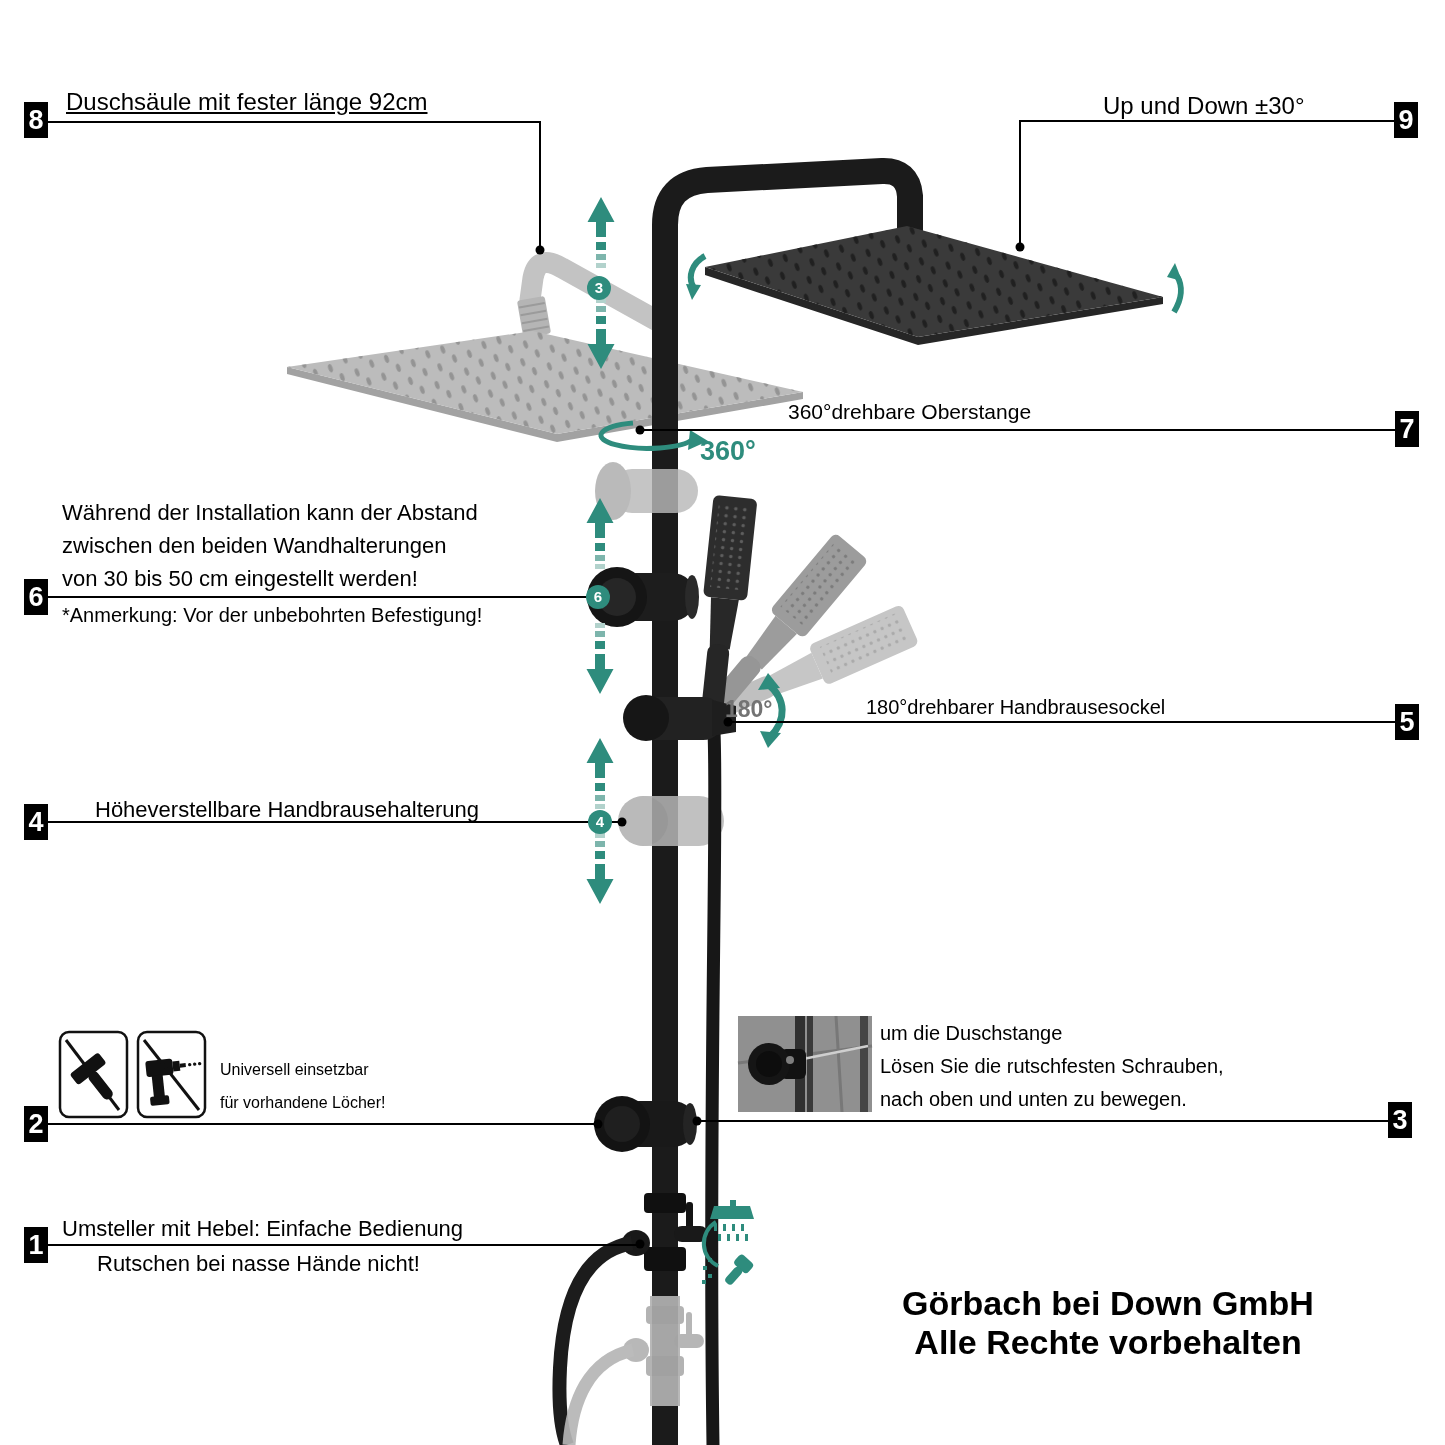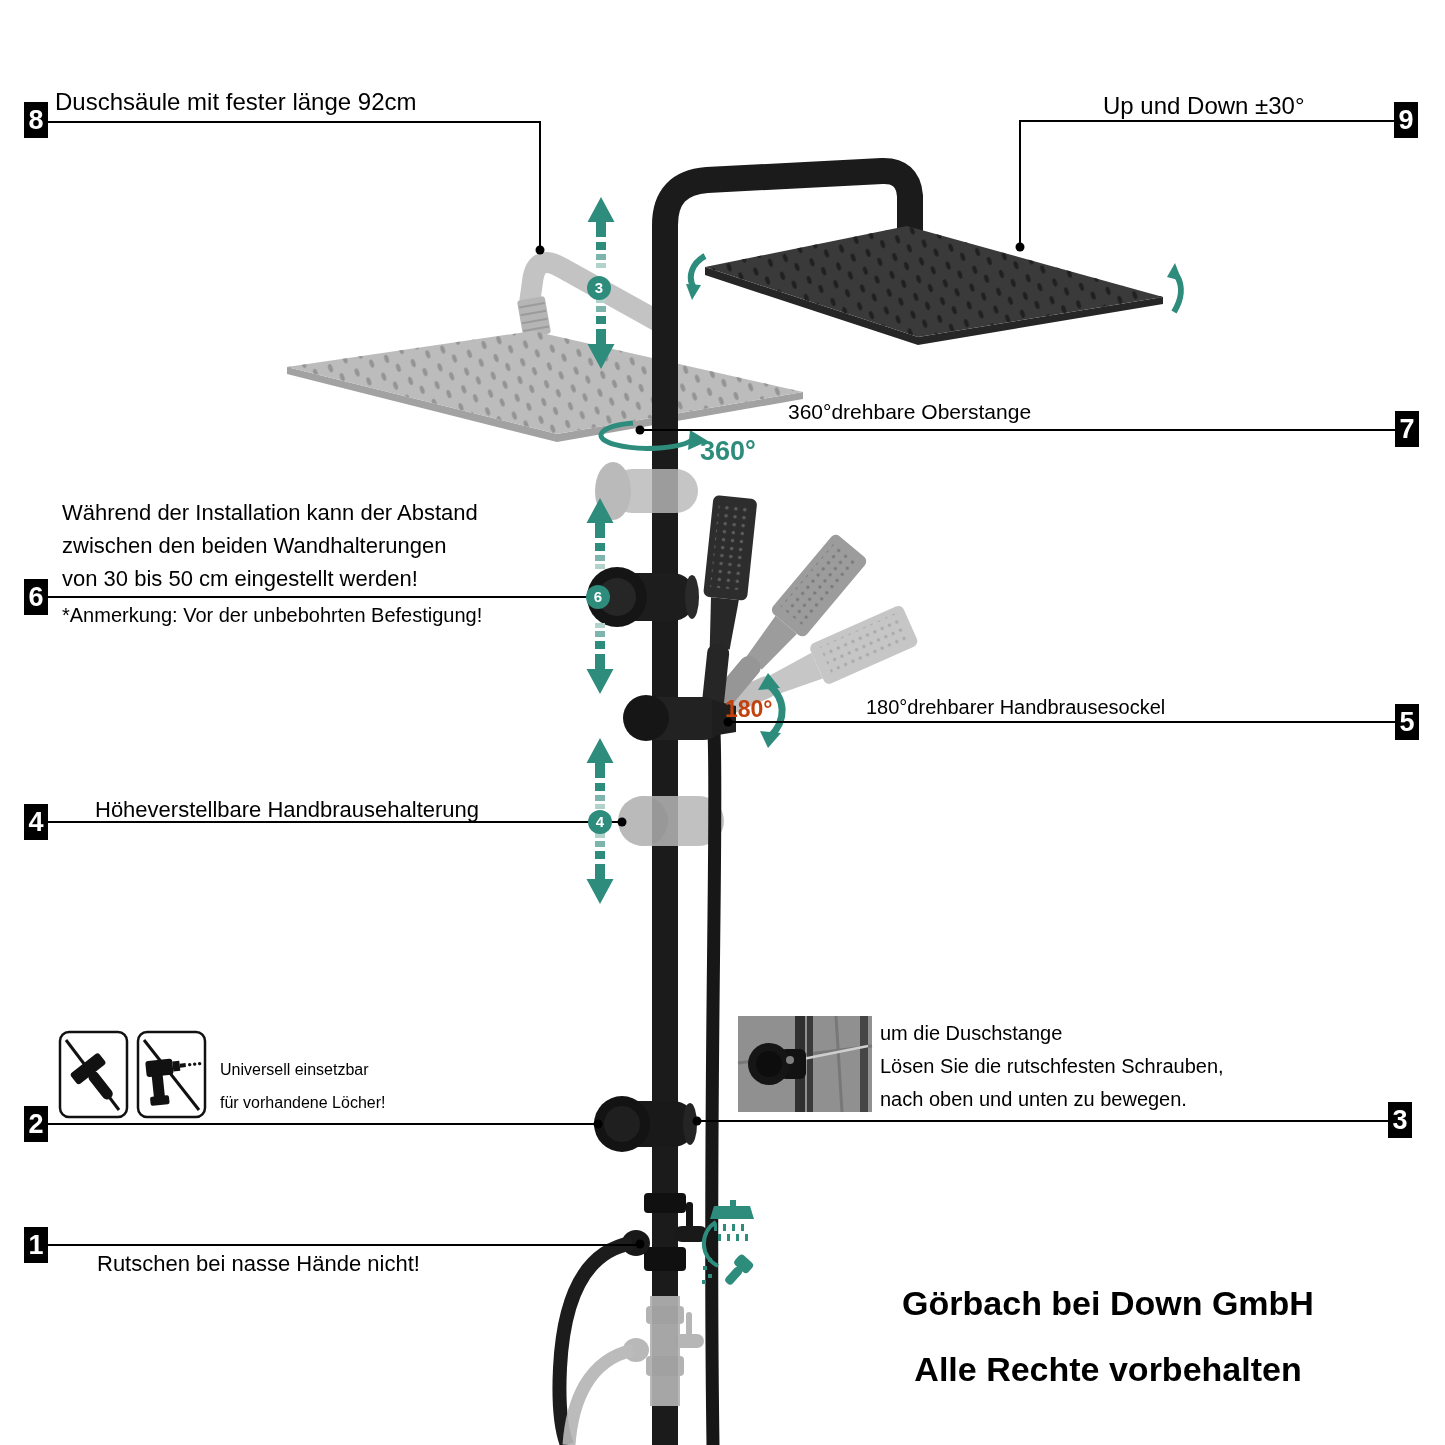--- a/index.html
+++ b/index.html
@@ -17,21 +17,21 @@
   }
   .badge{
     position:absolute;width:24px;height:24px;border-radius:50%;
     color:#fff;font-size:15px;font-weight:bold;text-align:center;line-height:24px;
   }
   .teal-lbl{position:absolute;font-weight:bold;white-space:nowrap;}
   .footer{
     position:absolute;left:868px;top:1284px;width:480px;text-align:center;
     font-weight:bold;font-size:34px;
   }
-  .footer .f2{margin-top:27px;}
+  .footer .f2{}
 </style>
 </head>
 <body>
 
 <div class="stage">
 
 <svg class="art" width="1445" height="1445" viewBox="0 0 1445 1445">
   <defs>
     <pattern id="hdD" width="27" height="18" patternUnits="userSpaceOnUse" patternTransform="rotate(9)">
       <ellipse cx="6" cy="6" rx="2.2" ry="4.2" fill="#202020" transform="rotate(-28 6 6)"></ellipse>
@@ -277,48 +277,49 @@
 <div class="nbox" style="left:1395px;top:704px;">5</div>
 <div class="nbox" style="left:24px;top:804px;">4</div>
 <div class="nbox" style="left:24px;top:1106px;">2</div>
 <div class="nbox" style="left:1388px;top:1102px;">3</div>
 <div class="nbox" style="left:24px;top:1227px;">1</div>
 
 <div class="badge" style="left:587px;top:276px;background:#2e8c7d;">3</div>
 <div class="badge" style="left:586px;top:585px;background:#2e8c7d;">6</div>
 <div class="badge" style="left:588px;top:810px;background:#2e8c7d;">4</div>
 
-<div class="lbl fs24" style="left:55px;top:88px;">Duschsäule mit fester länge 92cm</div>
+<div class="lbl fs24" style="left:66px;top:88px;text-decoration:underline;">Duschsäule mit fester länge 92cm</div>
 <div class="lbl fs24" style="left:1103px;top:92px;">Up und Down ±30°</div>
 <div class="lbl fs20" style="left:788px;top:400px;font-size:21px;">360°drehbare Oberstange</div>
 <div class="teal-lbl" style="left:700px;top:436px;font-size:27px;color:#2e8c7d;">360°</div>
 
 <div class="lbl fs22 multi" style="left:62px;top:496px;">
   <div>Während der Installation kann der Abstand</div>
   <div>zwischen den beiden Wandhalterungen</div>
   <div>von 30 bis 50 cm eingestellt werden!</div>
 </div>
 <div class="lbl fs20" style="left:62px;top:604px;">*Anmerkung: Vor der unbebohrten Befestigung!</div>
 
-<div class="teal-lbl" style="left:725px;top:696px;font-size:23px;color:#c2410c;">180°</div>
+<div class="teal-lbl" style="left:725px;top:696px;font-size:23px;color:#737373;">180°</div>
 <div class="lbl fs20" style="left:866px;top:696px;">180°drehbarer Handbrausesockel</div>
 
 <div class="lbl fs22" style="left:66px;top:797px;margin-left:29px;">Höheverstellbare Handbrausehalterung</div>
 
 <div class="lbl fs23 multi" style="left:220px;top:1053px;">
   <div>Universell einsetzbar</div>
   <div>für vorhandene Löcher!</div>
 </div>
 
 <div class="lbl fs20 multi" style="left:880px;top:1017px;line-height:33px;">
   <div>um die Duschstange</div>
   <div>Lösen Sie die rutschfesten Schrauben,</div>
   <div>nach oben und unten zu bewegen.</div>
 </div>
 
+<div class="lbl fs22" style="left:62px;top:1216px;">Umsteller mit Hebel: Einfache Bedienung</div>
 <div class="lbl fs22" style="left:97px;top:1251px;">Rutschen bei nasse Hände nicht!</div>
 
 <div class="footer">
   <div class="f1">Görbach bei Down GmbH</div>
   <div class="f2">Alle Rechte vorbehalten</div>
 </div>
 
 </div>
 
 </body></html>

